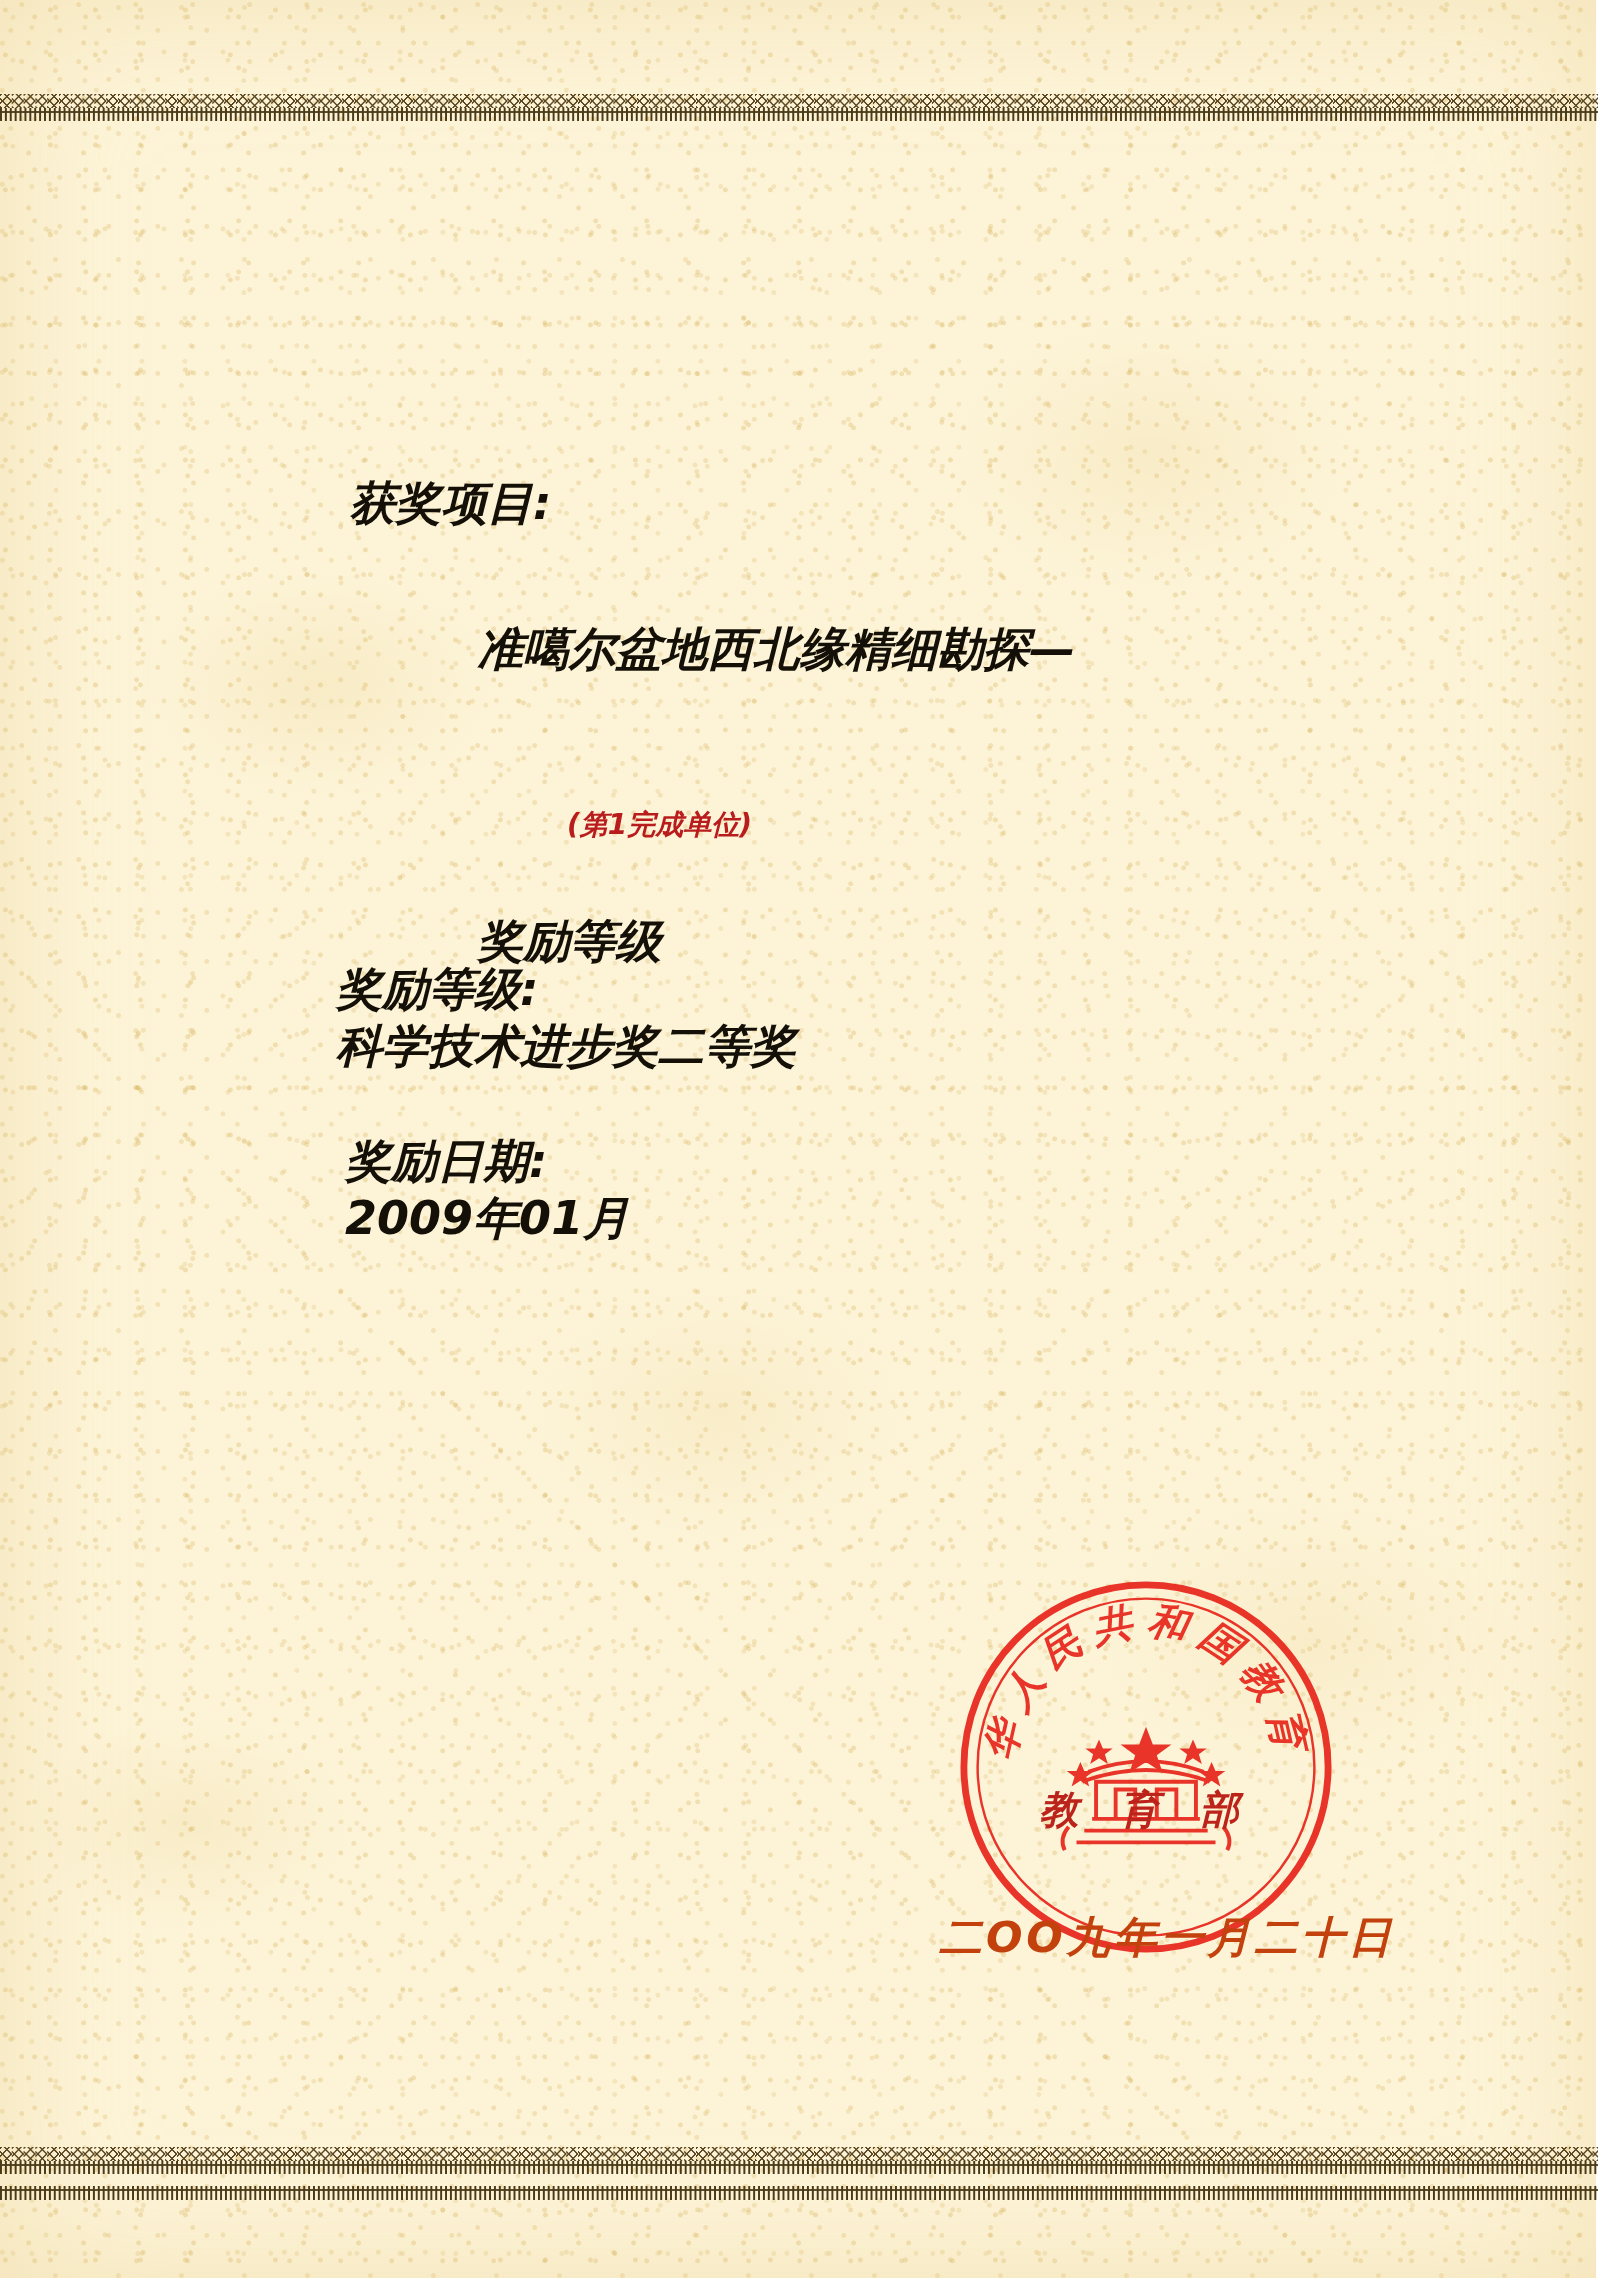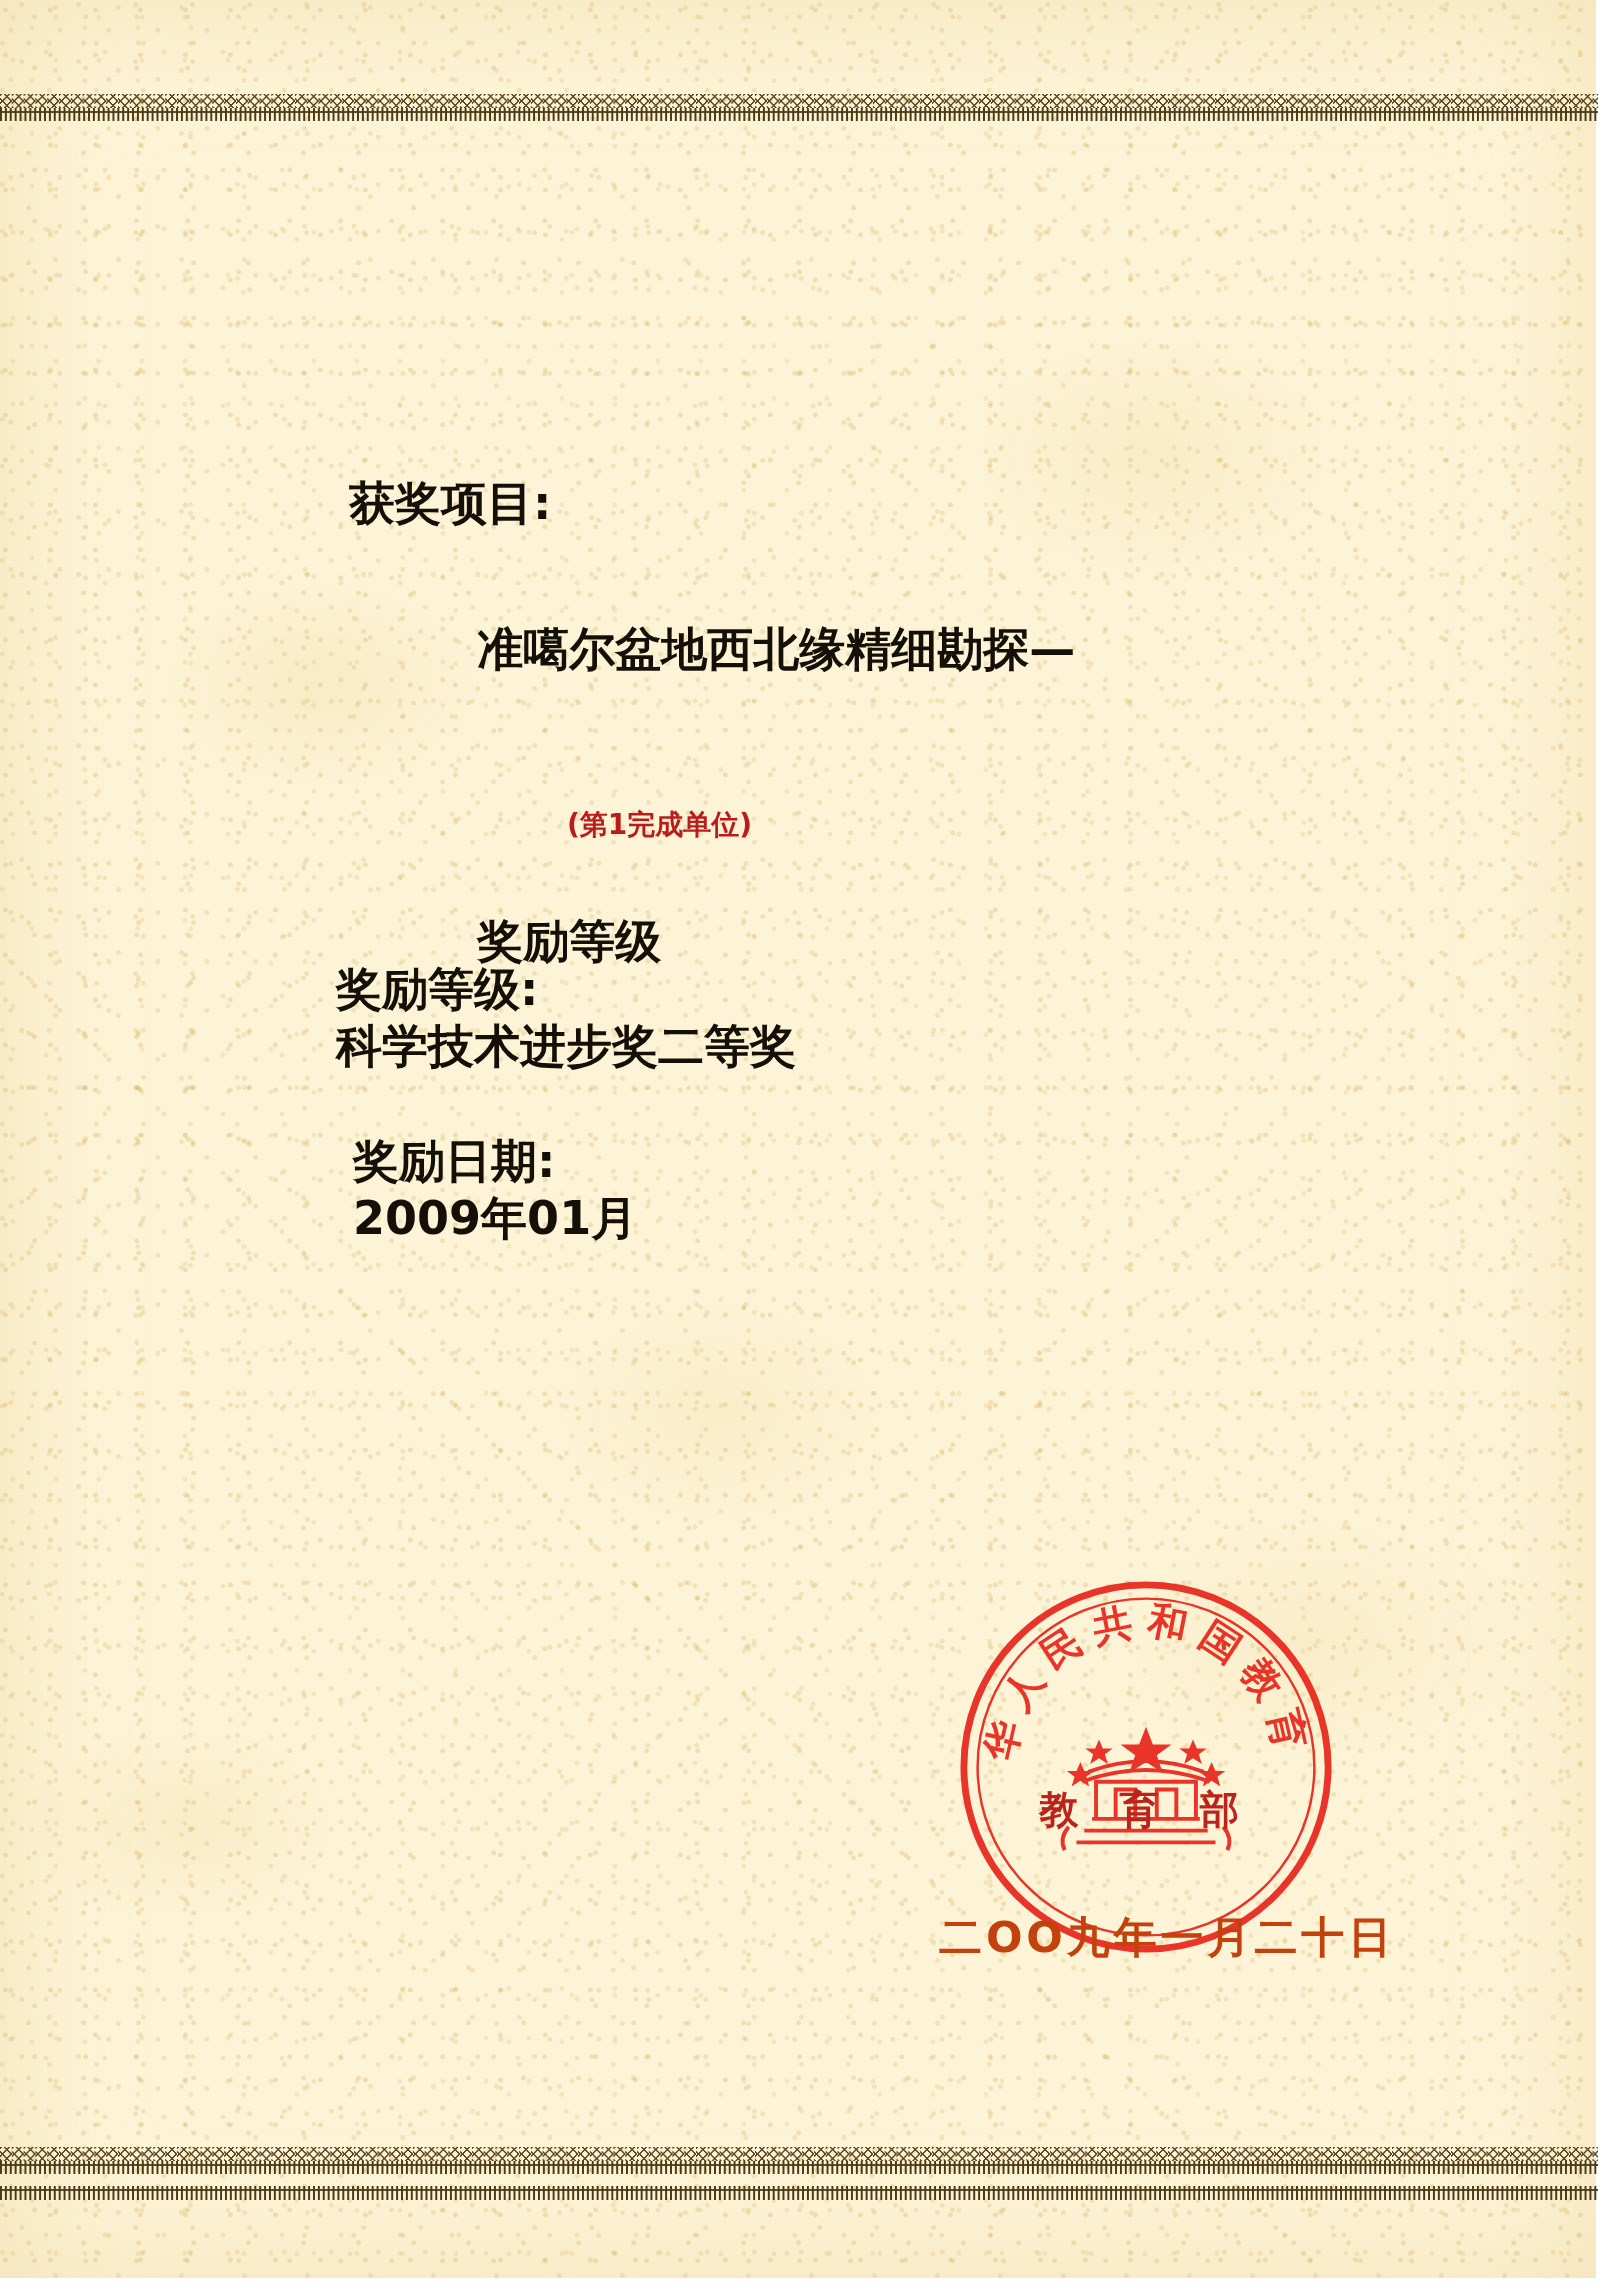--- a/index.html
+++ b/index.html
@@ -109,20 +109,21 @@
   }
 
   
   .content {
     position: absolute;
     left: 0;
     top: 0;
     width: 1598px;
     height: 2279px;
     z-index: 4;
+    font-style: italic;
   }
 
   .field {
     position: absolute;
     font-family: "DejaVu Sans", "Liberation Sans", sans-serif;
     color: #141008;
     font-weight: bold;
     white-space: pre;
   }
 
@@ -163,21 +164,21 @@
   
   .row-level {
     left: 240px;
     top: 904px;
     font-size: 46px;
     line-height: 57px;
   }
 
   
   .row-date {
-    left: 257px;
+    left: 249px;
     top: 1076px;
     font-size: 46px;
     line-height: 57px;
   }
 
   
   .row-serial {
     left: 257px;
     top: 1270px;
     font-size: 46px;

